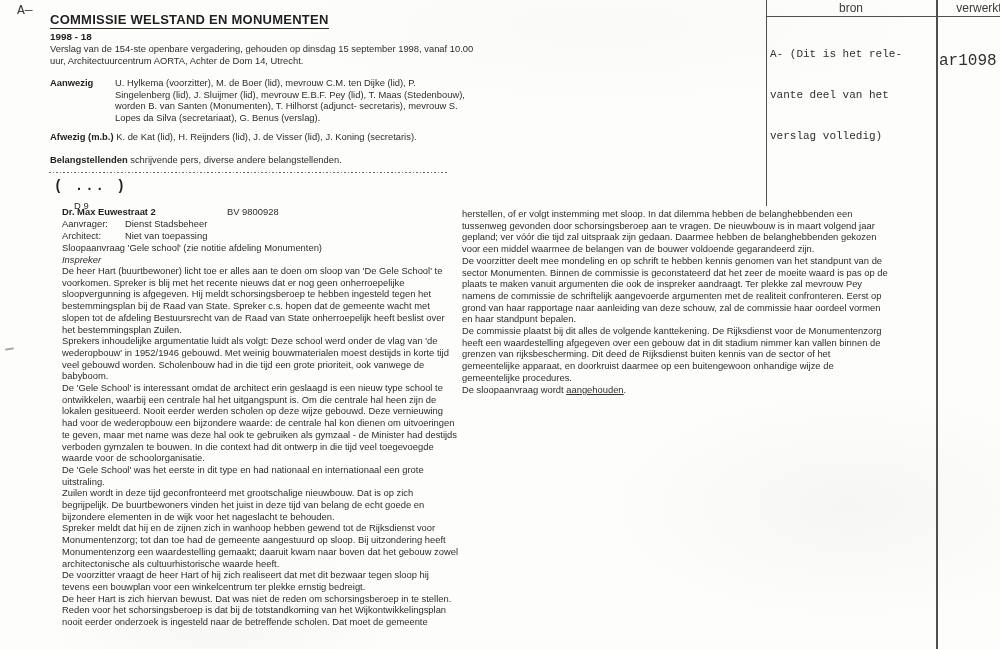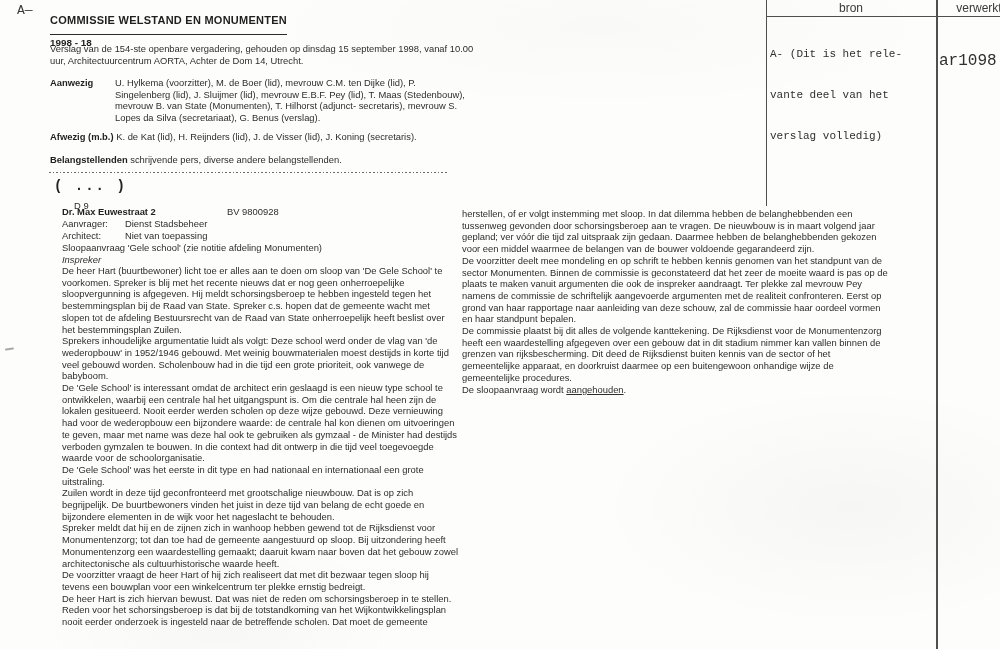--- a/index.html
+++ b/index.html
@@ -17,21 +17,21 @@
   .b{font-weight:bold; color:#1f1f1f;}
   .body-txt{font-size:9.4px; line-height:11.7px;}
   .col p{margin:0; text-align:left;}
   
   .vline{width:1px; background:#4f4f4f;}
   .hline{height:1px; background:#4f4f4f;}
   .tbl-head{font-size:12px; color:#3a3a3a; text-align:center;}
   .note{font-size:11px; line-height:13.6px; color:#2f2f2f; white-space:pre;}
   
   .corner{font-size:13px; color:#3c3c3c;}
-  .title{font-size:11px; letter-spacing:.25px; border-bottom:1.6px solid #2b2b2b; padding-bottom:8px; display:inline-block;}
+  .title{font-size:13px; letter-spacing:.25px; border-bottom:1.6px solid #2b2b2b; padding-bottom:1px; display:inline-block;}
   .docnum{font-size:9.9px;}
   .lbl{font-size:9.4px;}
   .dotted{height:1px; background:repeating-linear-gradient(90deg,#6a6a6a 0 1.5px, transparent 1.5px 3.6px);}
   .ellipsis{font-size:14px; letter-spacing:2px; color:#222; font-weight:bold;}
   .ital{font-style:italic;}
   .u{text-decoration:underline;margin-top:28px;}
   .artifact{background:#a9a9a9; transform:rotate(-8deg); border-radius:1px;}
 </style>
 </head>
 <body>
@@ -61,21 +61,21 @@
 
   <div class="abs body-txt" style="left:50px; top:43px;">
     <div>Verslag van de 154-ste openbare vergadering, gehouden op dinsdag 15 september 1998, vanaf 10.00</div>
     <div>uur, Architectuurcentrum AORTA, Achter de Dom 14, Utrecht.</div>
   </div>
 
   <div class="abs lbl b" style="left:50px; top:77px;">Aanwezig</div>
   <div class="abs body-txt" style="left:115px; top:77px;">
     <div>U. Hylkema (voorzitter), M. de Boer (lid), mevrouw C.M. ten Dijke (lid), P.</div>
     <div>Singelenberg (lid), J. Sluijmer (lid), mevrouw E.B.F. Pey (lid), T. Maas (Stedenbouw),</div>
-    <div>mevrouw B. van State (Monumenten), T. Hilhorst (adjunct- secretaris), mevrouw S.</div>
+    <div>worden B. van Santen (Monumenten), T. Hilhorst (adjunct- secretaris), mevrouw S.</div>
     <div>Lopes da Silva (secretariaat), G. Benus (verslag).</div>
   </div>
 
   <div class="abs body-txt" style="left:50px; top:154px;">
     <span class="b">Belangstellenden</span>
     <span>schrijvende pers, diverse andere belangstellenden.</span>
   </div>
 
   <div class="abs body-txt" style="left:50px; top:131px;">
     <span class="b">Afwezig</span>

